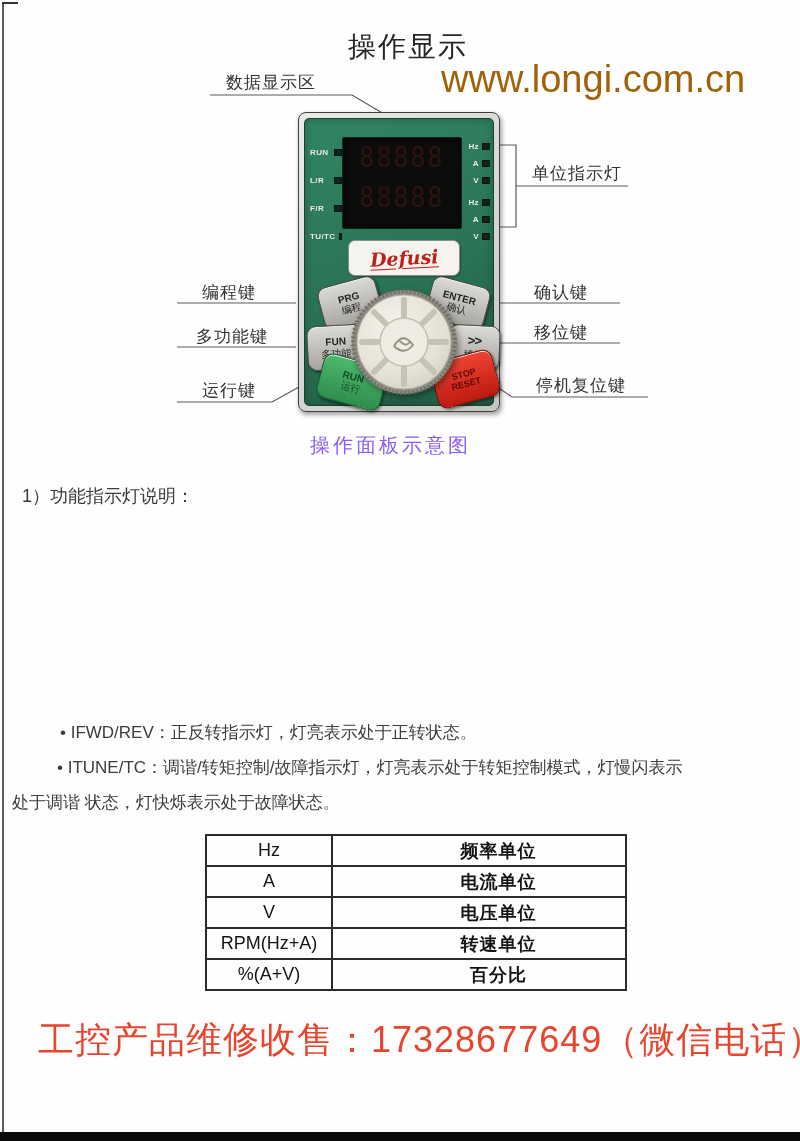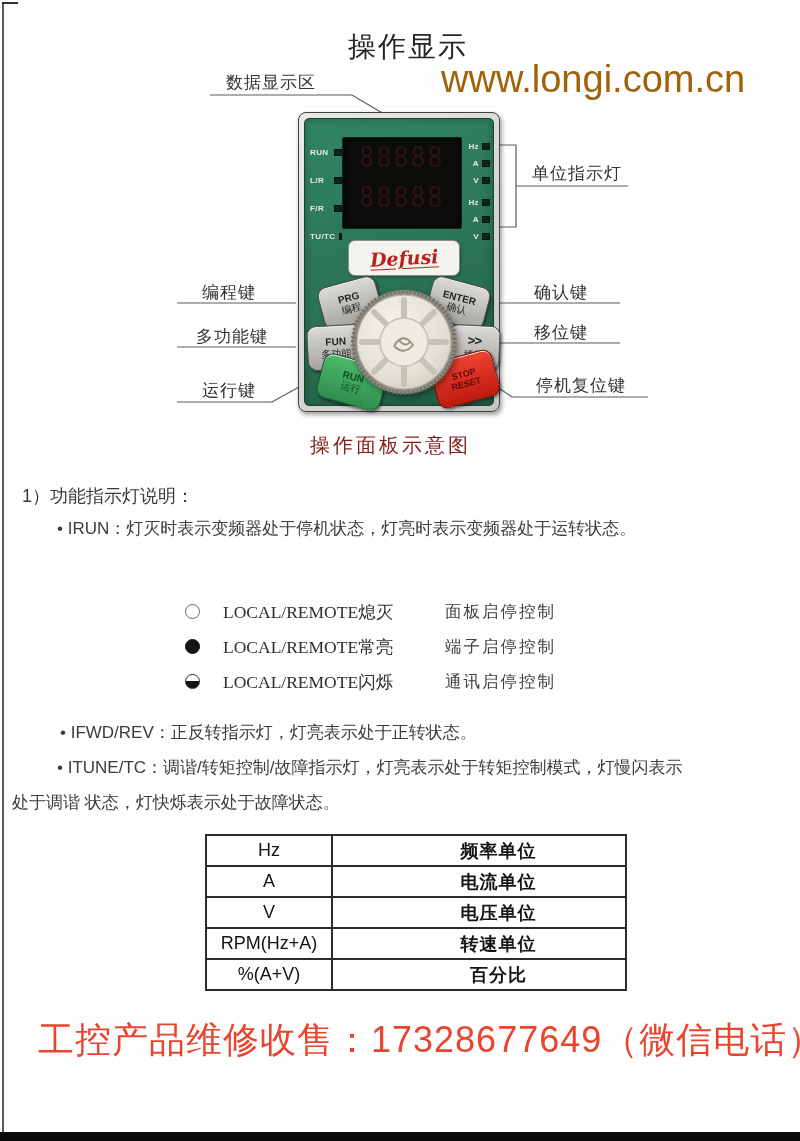--- a/index.html
+++ b/index.html
@@ -55,21 +55,21 @@
   .key-shift{left:143px;top:206px;width:50px;height:43px;transform:rotate(3deg);}
   .key-shift .en{font-size:13px;letter-spacing:-1px;}
   .key-run{left:14px;top:240px;width:64px;height:44px;transform:rotate(15deg);
        background:linear-gradient(180deg,#4cba6e,#2f8d4e);border-color:#1b5c33;}
   .key-run .en,.key-run .cn{color:#0e4d23;}
   .key-stop{left:128px;top:236px;width:62px;height:46px;transform:rotate(-15deg);
        background:linear-gradient(180deg,#ef4434,#bd1a0f);border-color:#7c0f08;}
   .key-stop .en,.key-stop .cn{color:#5e0b05;font-size:9px;font-weight:bold;}
   .dial{left:45px;top:169px;width:108px;height:108px;filter:drop-shadow(2px 3px 3px rgba(0,0,0,.4));}
   
-  .caption{left:310px;top:432px;font-size:20px;color:#7f1d1d;letter-spacing:3px;}
+  .caption{left:310px;top:432px;font-size:20px;color:#8b5cf6;letter-spacing:3px;}
   .h1{left:22px;top:484px;font-size:18px;color:#3a3a3a;}
   .para{font-size:17px;color:#3c3c3c;white-space:nowrap;}
   
   #legend{left:185px;top:594px;display:grid;grid-template-columns:38px 222px auto;
           grid-auto-rows:35px;align-items:center;}
   .dot{width:13px;height:13px;border-radius:50%;}
   .dot-off{border:1.5px solid #666;background:#fff;}
   .dot-on{border:1.5px solid #141414;background:#141414;}
   .dot-blink{border:1.5px solid #2a2a2a;background:linear-gradient(180deg,#ffffff 0 48%,#141414 48% 100%);}
   .lg-state{font-family:"Liberation Serif",serif;font-size:17.5px;color:#2e2e2e;}
@@ -225,33 +225,21 @@
         </g>
         <circle cx="54" cy="54" r="24" fill="#edebe2" stroke="#c3c0b4" stroke-width="1.5"></circle>
         <path d="M44,58 q9,-15 19,-1 q-9,11 -19,1 M49,52 q6,8 11,2" fill="none" stroke="#94917f" stroke-width="1.8"></path>
       </svg>
     </div>
   </div>
 
   <div class="abs caption">操作面板示意图</div>
 
   <div class="abs h1">1）功能指示灯说明：</div>
-  <div class="abs para" style="left:57px;top:517px;">• IRUN：灯灭时表示变频器处于停机状态，灯亮时表示变频器处于运转状态。</div>
-
-  <div id="legend" class="abs">
-    <span class="dot dot-off"></span>
-    <span class="lg-state">LOCAL/REMOTE熄灭</span>
-    <span class="lg-ctl">面板启停控制</span>
-    <span class="dot dot-on"></span>
-    <span class="lg-state">LOCAL/REMOTE常亮</span>
-    <span class="lg-ctl">端子启停控制</span>
-    <span class="dot dot-blink"></span>
-    <span class="lg-state">LOCAL/REMOTE闪烁</span>
-    <span class="lg-ctl">通讯启停控制</span>
-  </div>
+
 
   <div class="abs para" style="left:60px;top:721px;">• IFWD/REV：正反转指示灯，灯亮表示处于正转状态。</div>
   <div class="abs para" style="left:57px;top:756px;">• ITUNE/TC：调谐/转矩控制/故障指示灯，灯亮表示处于转矩控制模式，灯慢闪表示</div>
   <div class="abs para" style="left:12px;top:791px;">处于调谐 状态，灯快烁表示处于故障状态。</div>
 
   <table id="units" class="abs">
     <tbody>
         <tr>
           <td class="c1">Hz</td>
           <td class="c2">频率单位</td>

